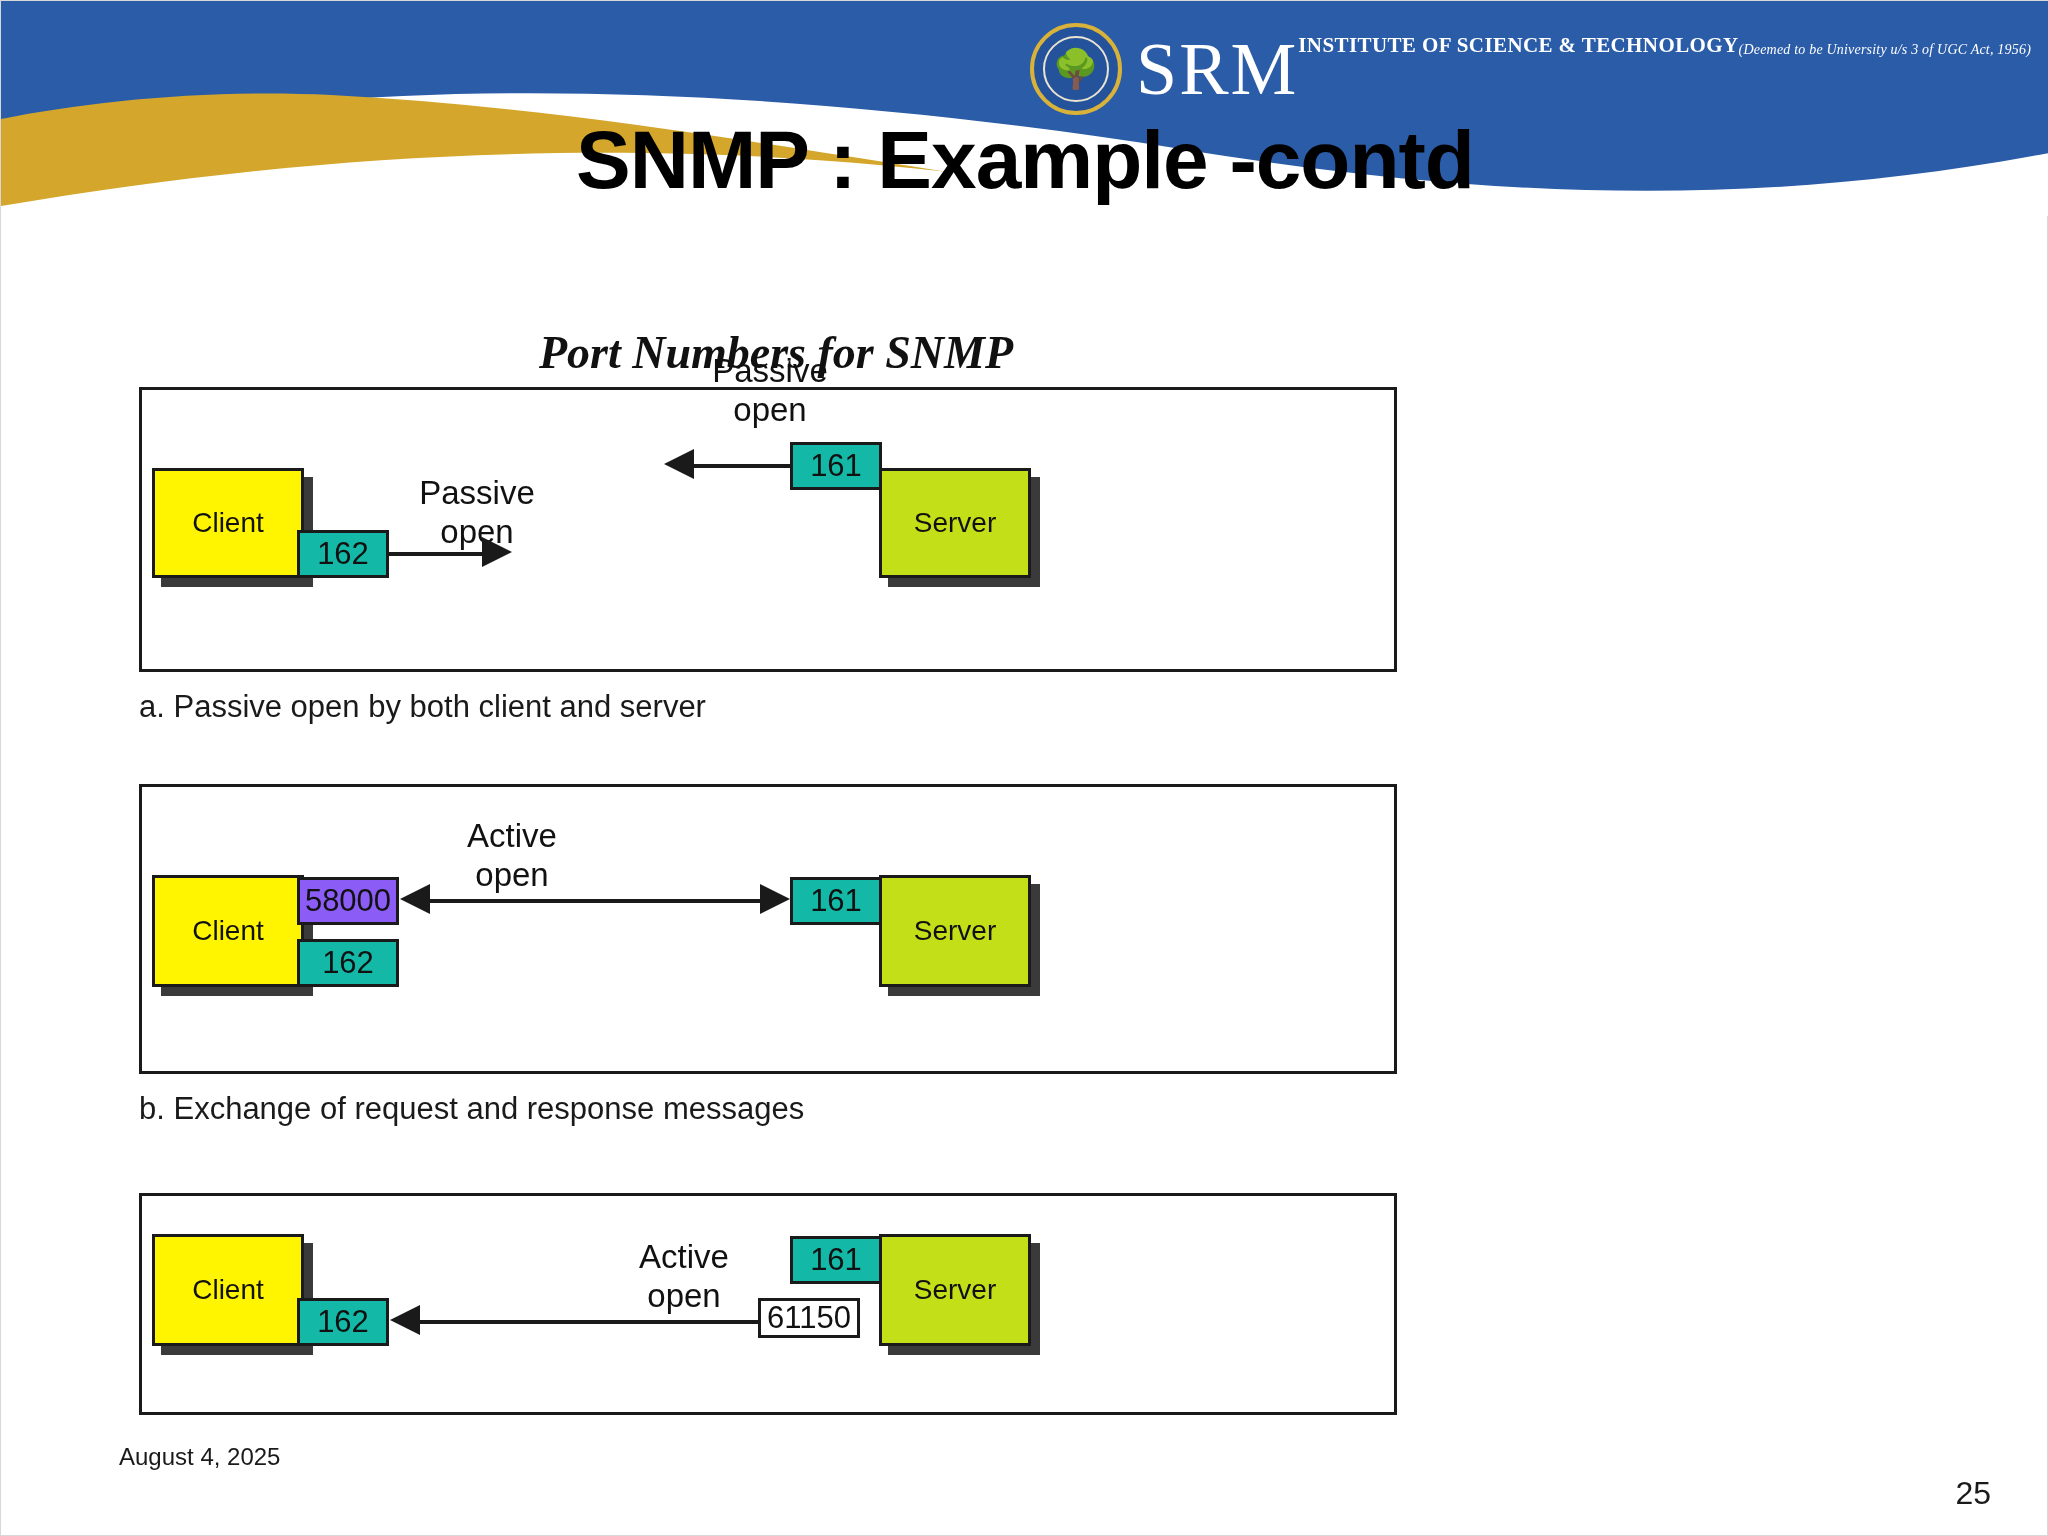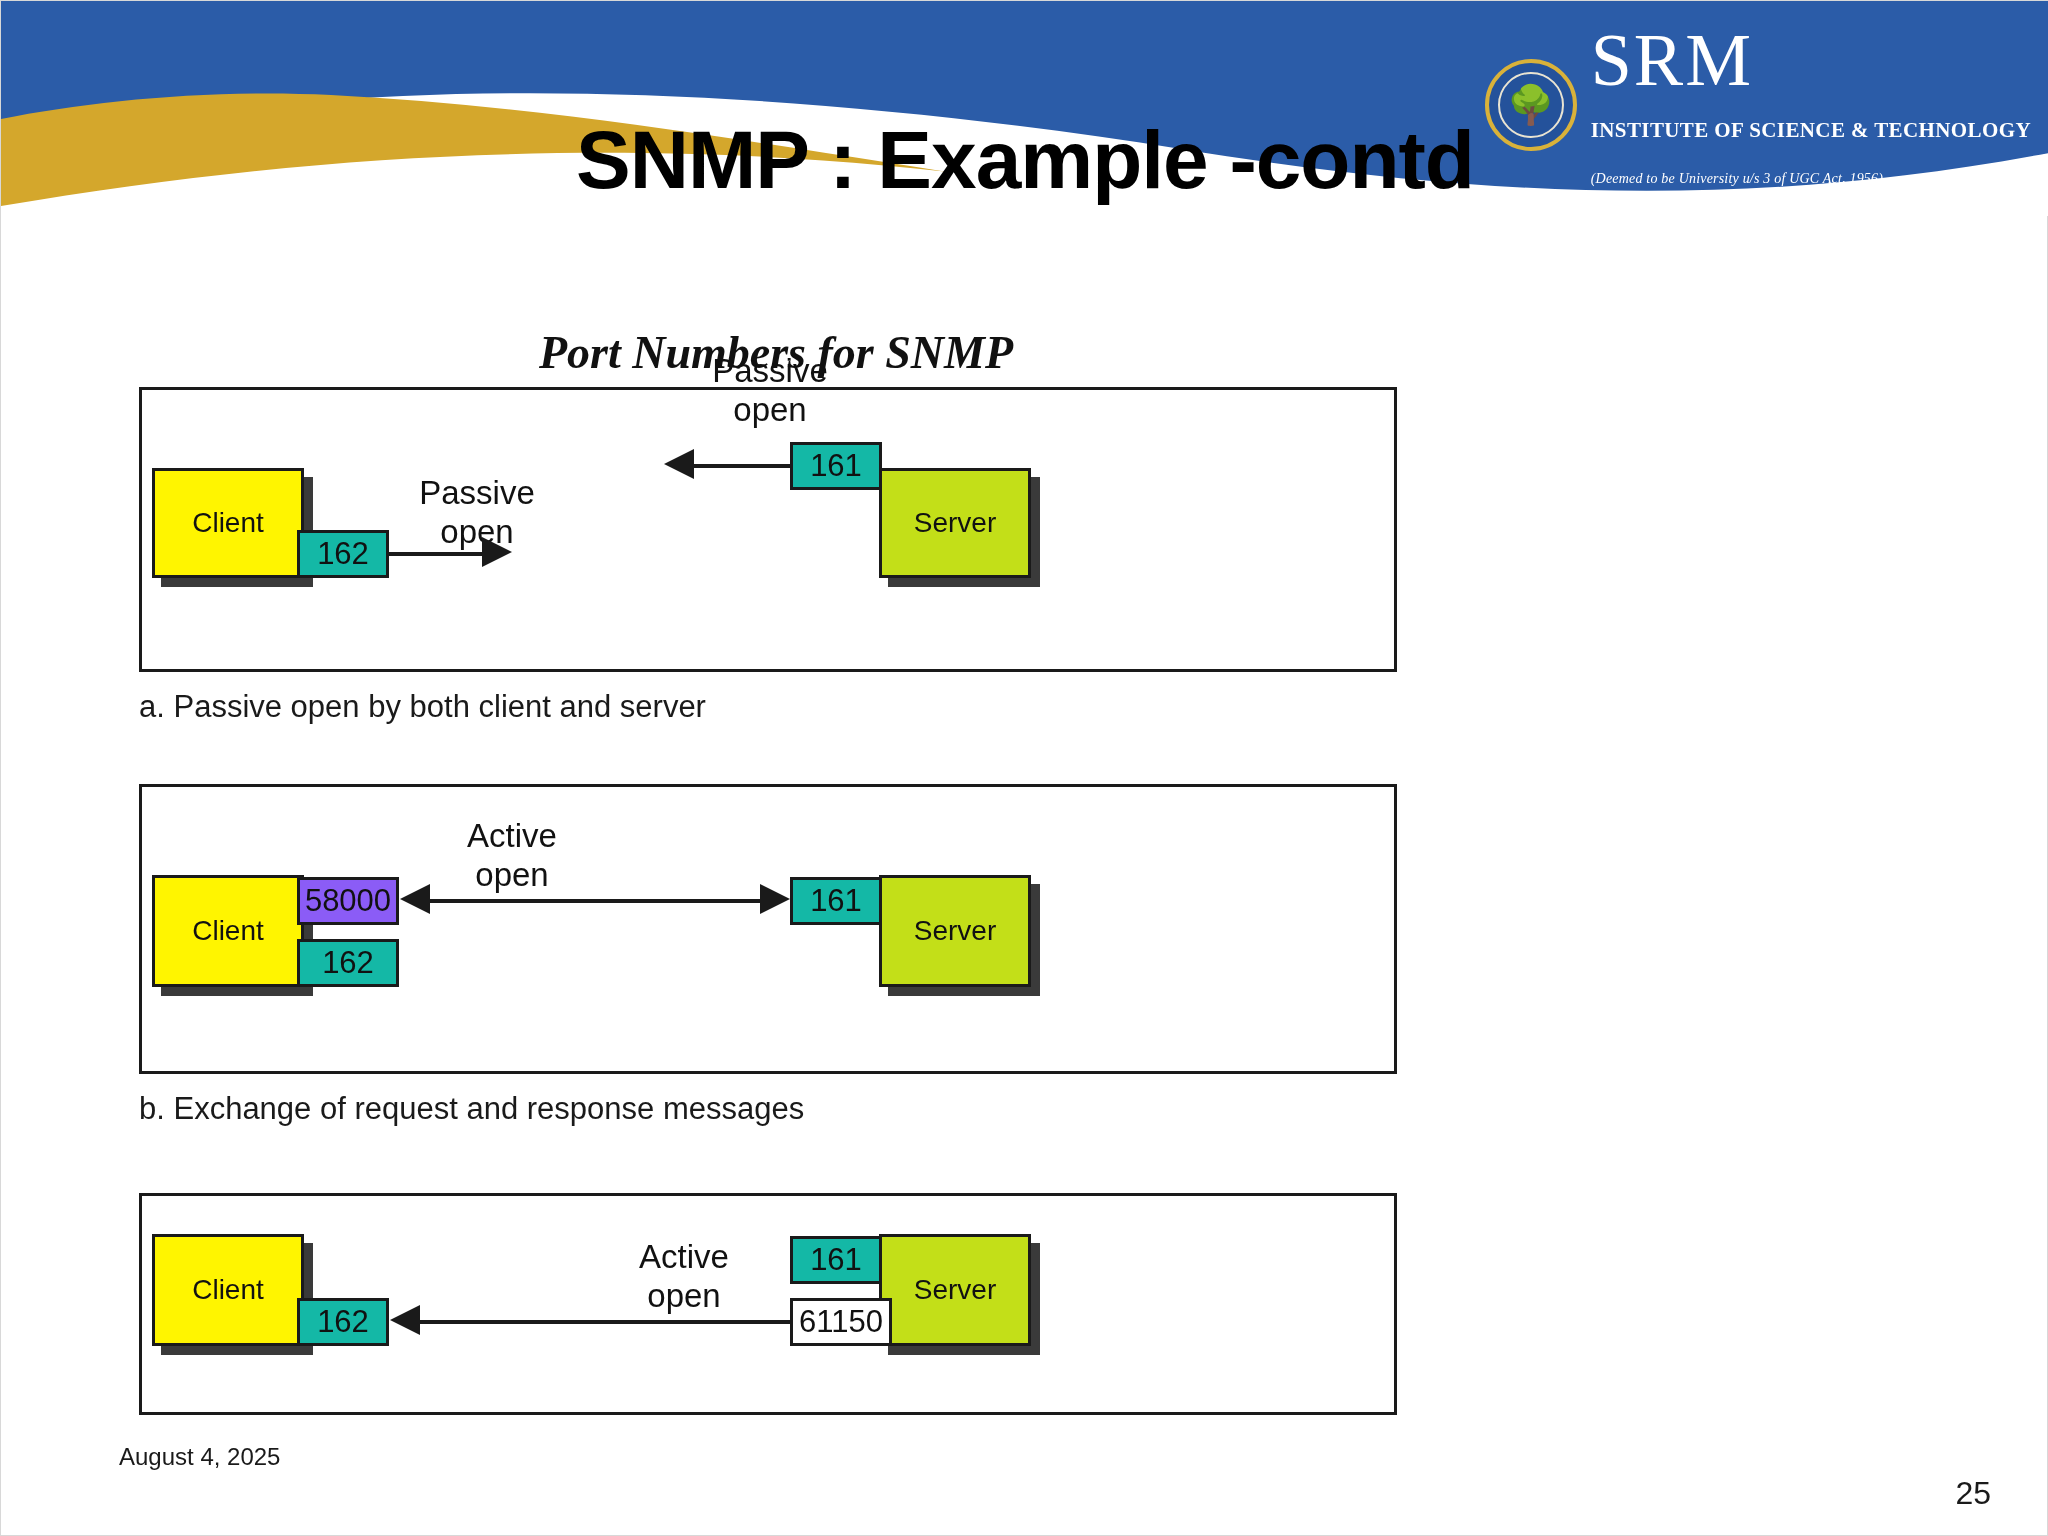--- a/index.html
+++ b/index.html
@@ -35,21 +35,21 @@
     border: 4px solid #d9b23a;
     position: relative;
     display: flex; align-items: center; justify-content: center;
     flex: none;
   }
   #logo-seal .inner-ring {
     position: absolute; left: 9px; top: 9px; right: 9px; bottom: 9px;
     border-radius: 50%; border: 2px solid #e9e4d2;
   }
   #logo-seal .tree { font-size: 38px; line-height: 1; color: #f2f2ea; }
-  #logo-text { display: flex; flex-direction: column; line-height: 1; gap: 20px; }
+  #logo-text { display: flex; flex-direction: row; line-height: 1; }
   #logo-srm {
     font-family: "Liberation Serif", serif;
     font-size: 74px; font-weight: 400; letter-spacing: 2px;
     color: #ffffff;
   }
   #logo-sub1 {
     font-family: "Liberation Serif", serif;
     font-size: 21px; font-weight: 700; letter-spacing: .4px;
     margin-top: 3px; color: #ffffff;
   }
@@ -264,21 +264,21 @@
     <div class="port pink" style="left:155px; top:102px; width:92px; height:48px;">
       <span>162</span>
     </div>
 
     <div class="node server" style="left:737px; top:38px; width:152px; height:112px;">
       <span>Server</span>
     </div>
     <div class="port pink" style="left:648px; top:40px; width:92px; height:48px;">
       <span>161</span>
     </div>
-    <div class="port white" style="left:648px; top:102px; width:102px; height:48px;">
+    <div class="port white" style="left:616px; top:102px; width:102px; height:40px;">
       <span>61150</span>
     </div>
 
     <div class="line" style="left:278px; top:124px; width:372px;"></div>
     <div class="head-l" style="left:248px; top:109px;"></div>
     <div class="arrow-label" style="left:452px; top:42px; width:180px;">
       <div>Active</div>
       <div>open</div>
     </div>
   </div>

